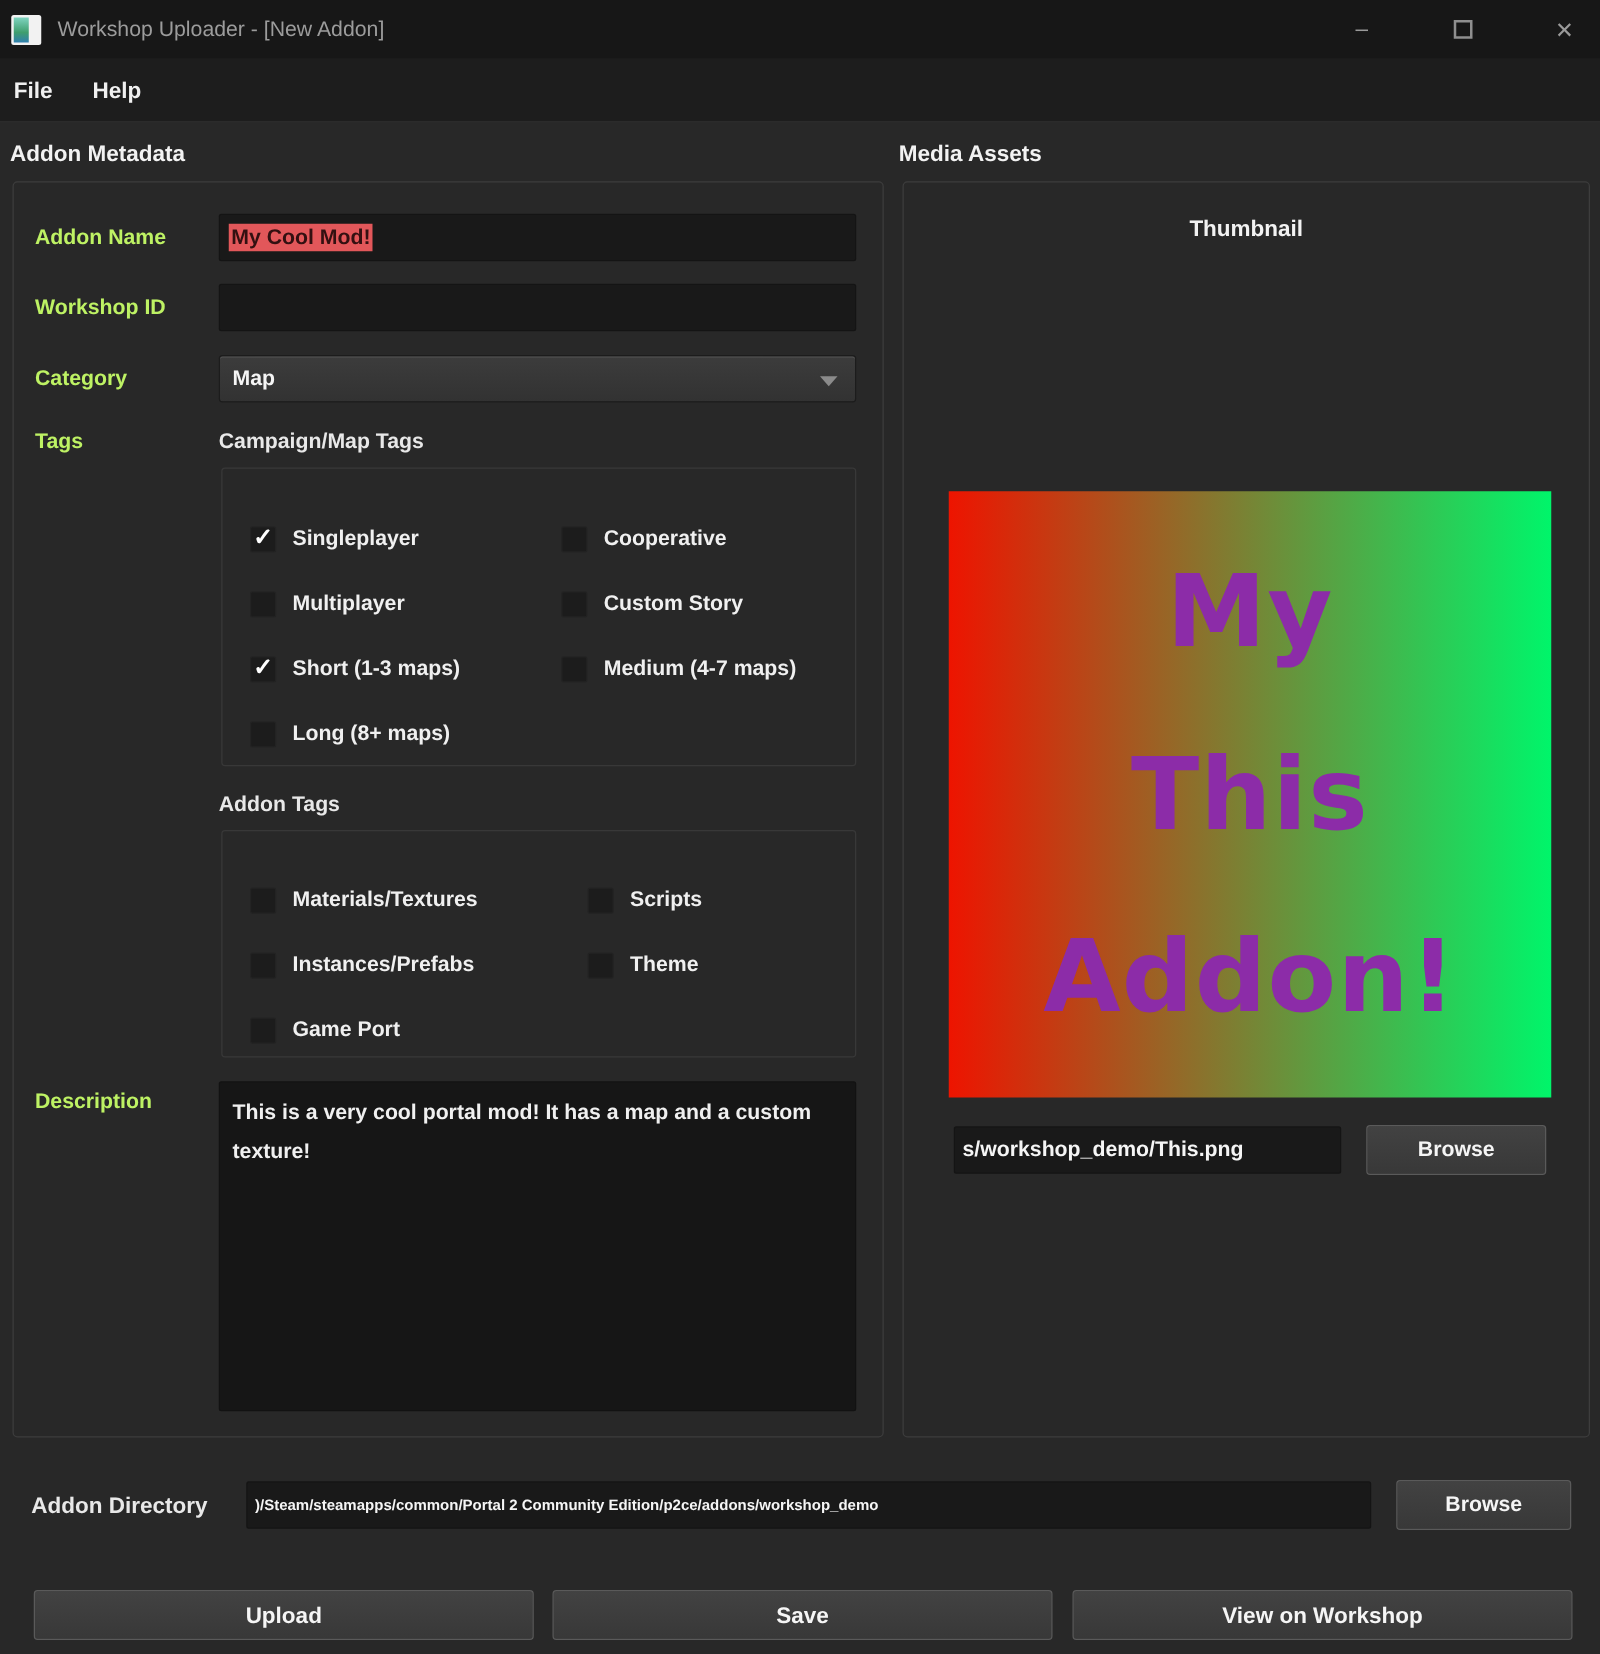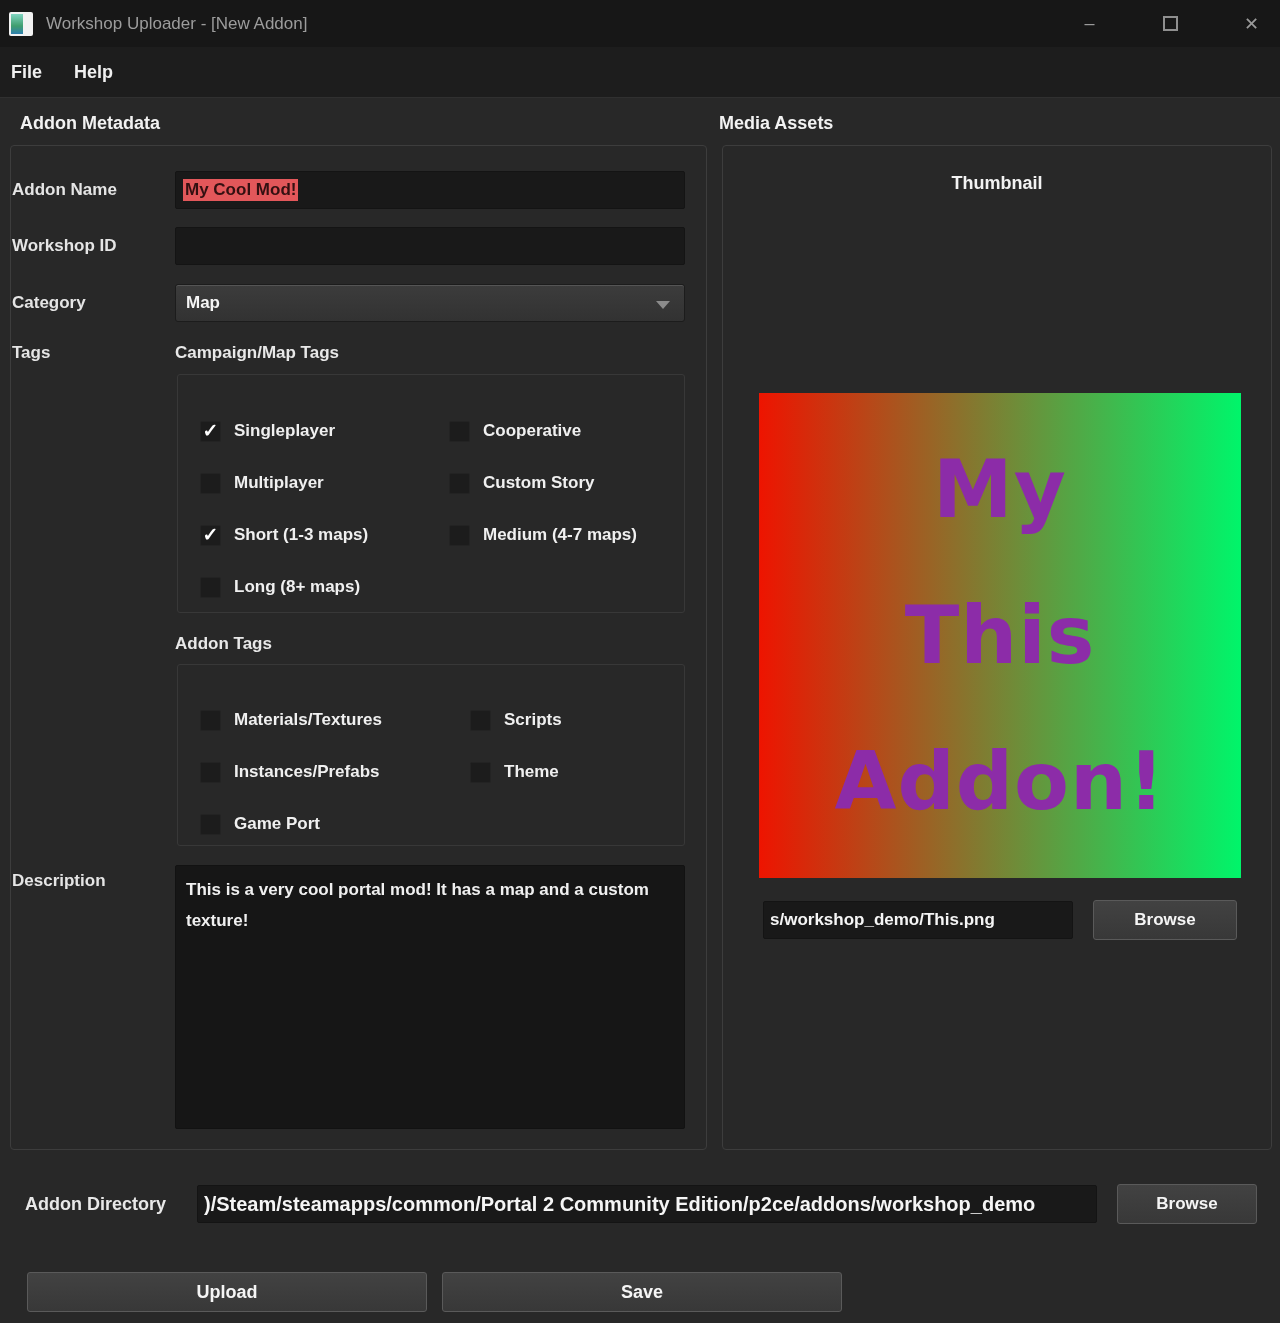--- a/index.html
+++ b/index.html
@@ -36,33 +36,33 @@
   .menubar {
     position: absolute; left: 0; top: 47px; width: 1280px; height: 51px;
     background: #1d1d1d; border-bottom: 1px solid #303030;
     display: flex; align-items: center;
   }
   .menu-item { padding: 0 16px; height: 100%; display: flex; align-items: center; font-size: 18px; color: #f0f0f0; }
   .menu-item:first-child { padding-left: 11px; }
 
   
   .section-title { position: absolute; top: 113px; font-size: 18px; color: #f2f2f2; }
-  .section-title.left { left: 20px; }
+  .section-title.left { left: 8px; }
   .section-title.right { left: 719px; }
 
   
   .groupbox {
     position: absolute; top: 145px; height: 1005px;
     border: 1px solid #3d3d3d; border-radius: 4px; background: #282828;
   }
   .groupbox.left-box  { left: 10px;  width: 697px; }
   .groupbox.right-box { left: 722px; width: 550px; }
 
   
-  .field-label { position: absolute; left: 1px; color: #e5e5e5; }
+  .field-label { position: absolute; left: 17px; color: #bef264; }
   .text-input {
     position: absolute; left: 164px; width: 510px; height: 38px;
     background: #191919; border: 1px solid #141414; border-radius: 2px;
     display: flex; align-items: center; padding: 0 7px; color: #f0f0f0;
   }
   .selected-text { background: #e2575a; color: #331011; padding: 1px 2px; }
   .combo {
     position: absolute; left: 164px; width: 510px; height: 38px;
     background: linear-gradient(180deg, #3c3c3c 0%, #323232 100%);
     border: 1px solid #1c1c1c; box-shadow: inset 0 1px 0 #555;
@@ -120,21 +120,21 @@
     font-family: "Liberation Sans", sans-serif; font-weight: 600; font-size: 17px;
   }
   .thumb-browse { position: absolute; left: 370px; top: 754px; width: 144px; height: 40px; }
 
   
   .dir-label { position: absolute; left: 25px; top: 1185px; height: 38px; line-height: 38px; font-size: 18px; }
   .dir-input {
     position: absolute; left: 197px; top: 1185px; width: 900px; height: 38px;
     background: #191919; border: 1px solid #141414; border-radius: 2px;
     display: flex; align-items: center; padding: 0 6px; color: #f5f5f5;
-    font-size: 20px; white-space: nowrap; overflow: hidden;
+    font-size: 12px; white-space: nowrap; overflow: hidden;
   }
   .dir-browse { position: absolute; left: 1117px; top: 1184px; width: 140px; height: 40px; }
   .bottom-btn { position: absolute; top: 1272px; width: 400px; height: 40px; font-size: 18px; }
   .bottom-btn.upload { left: 27px; }
   .bottom-btn.save { left: 442px; }
   .bottom-btn.view { left: 858px; }
 </style>
 </head>
 <body>
 
@@ -293,14 +293,17 @@
   <div class="btn dir-browse">
     <span>Browse</span>
   </div>
 
   <div class="btn bottom-btn upload">
     <span>Upload</span>
   </div>
   <div class="btn bottom-btn save">
     <span>Save</span>
   </div>
+  <div class="btn bottom-btn view">
+    <span>View on Workshop</span>
+  </div>
 
 </div>
 
 </body></html>

